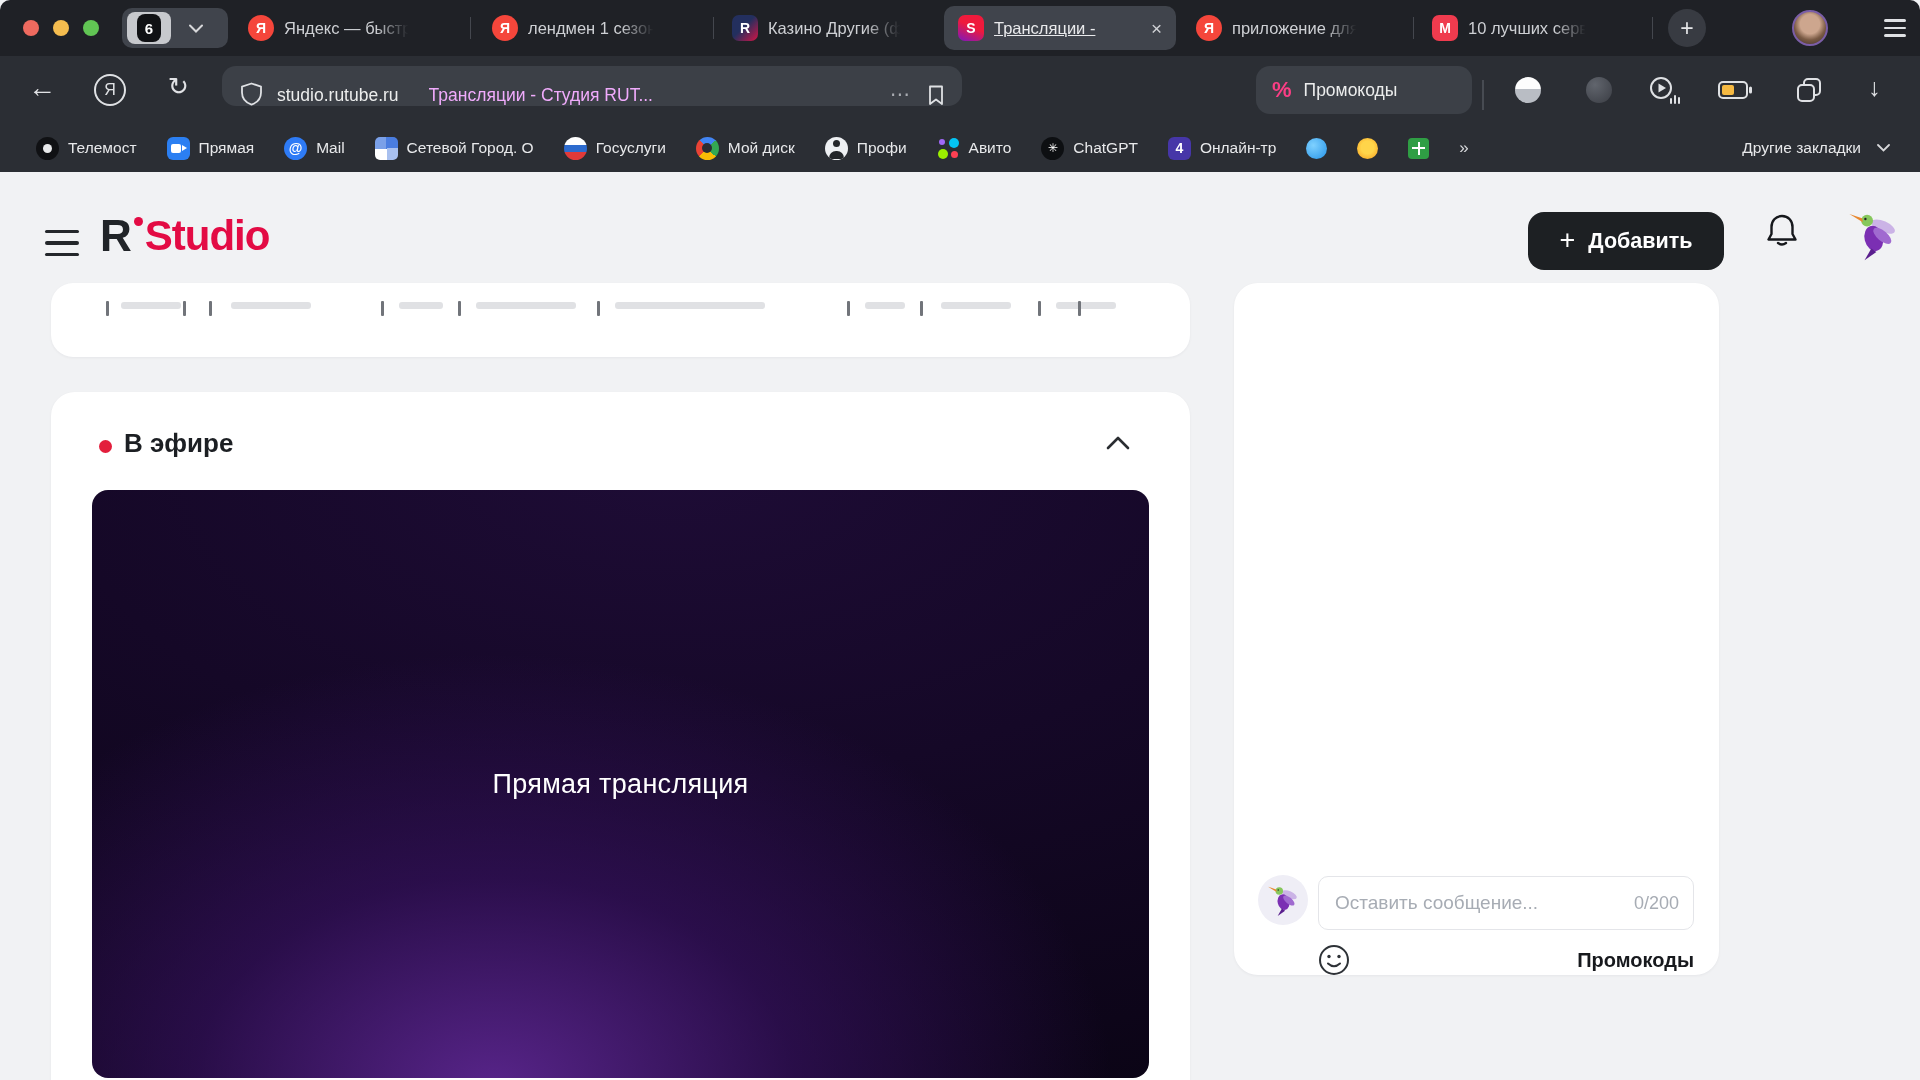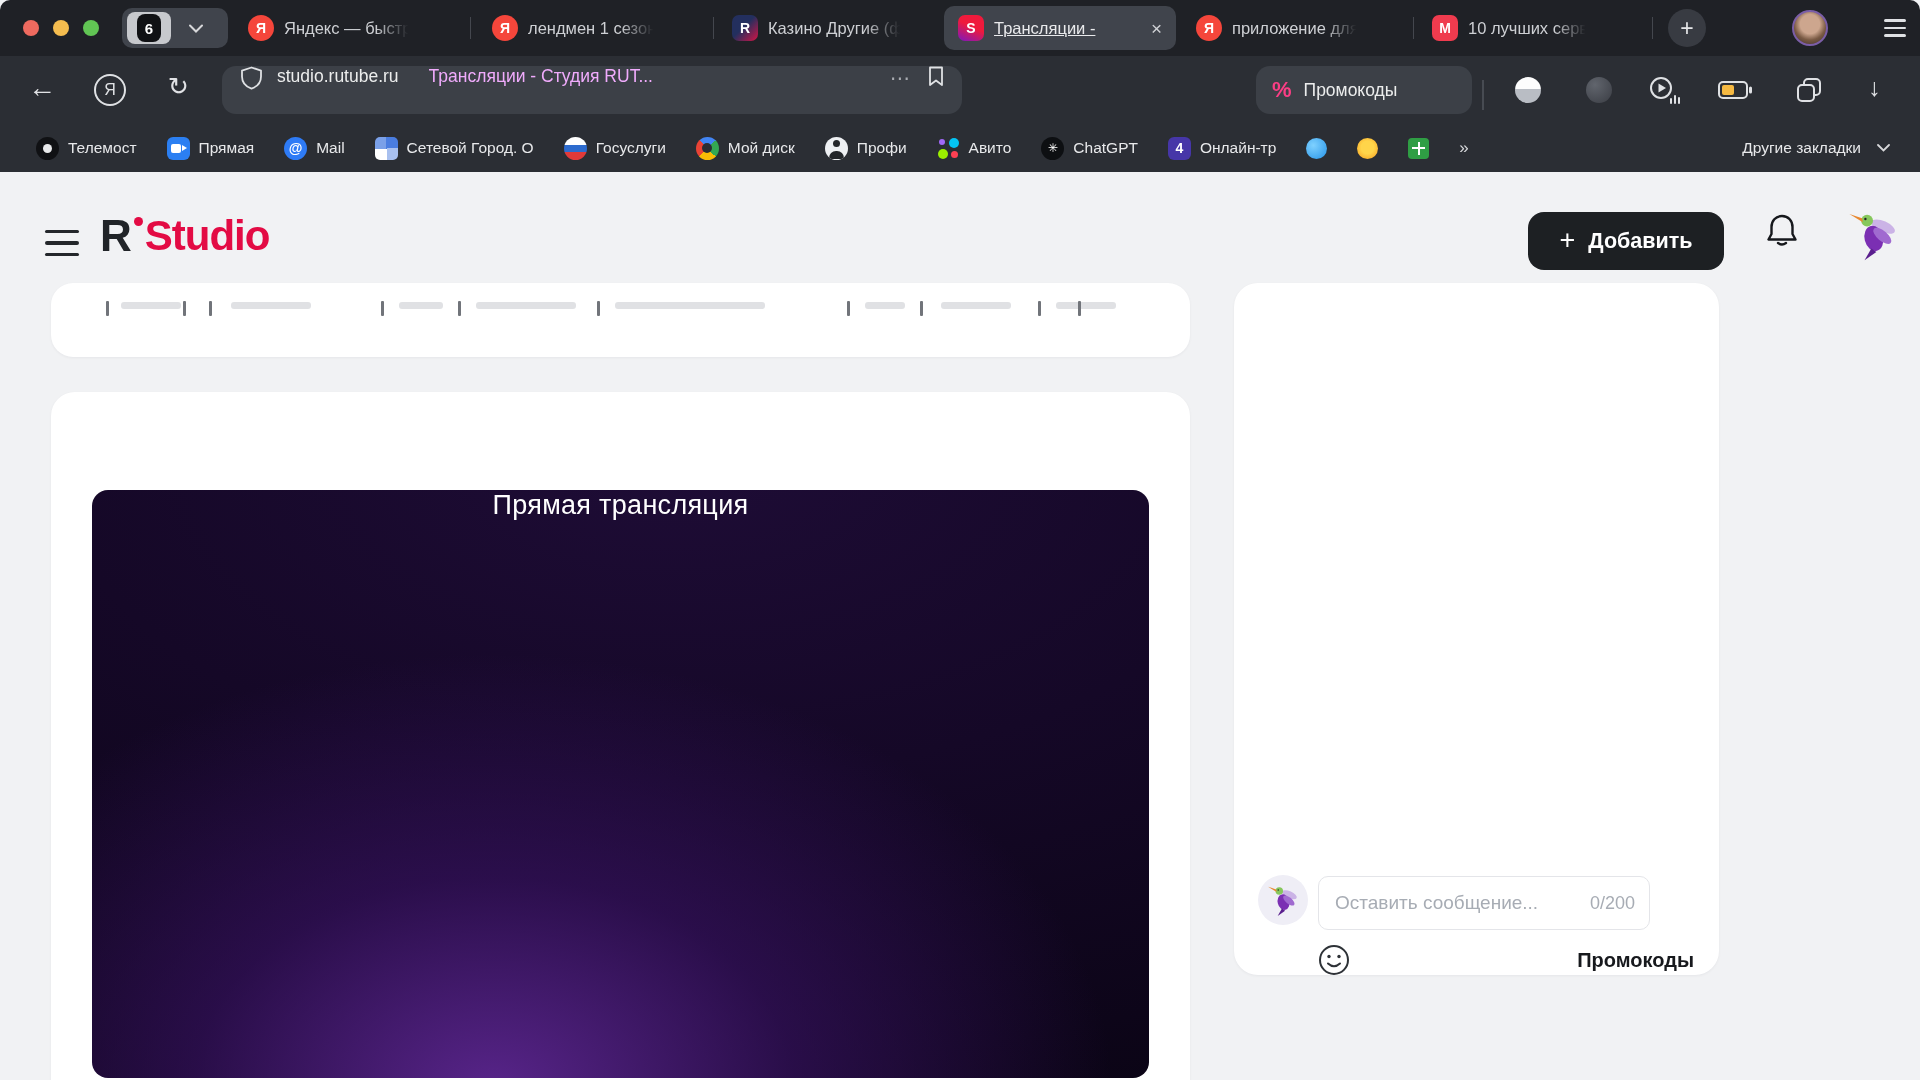--- a/index.html
+++ b/index.html
@@ -38,21 +38,21 @@
     background:radial-gradient(circle at 50% 38%, #cda68e 0 38%, #7a5a44 62%, #352a26 100%); }
   .tb-menu { position:absolute; left:1884px; top:19px; width:22px; display:flex; flex-direction:column; gap:5px; }
   .tb-menu i { display:block; height:2.6px; background:#dfe1e4; border-radius:2px; }
 
   .navbar { position:absolute; top:56px; left:0; width:1920px; height:68px; background:#2b2e34; }
   .nav-ic { position:absolute; color:#e1e2e5; display:flex; align-items:center; justify-content:center; }
   .back-icon { left:28px; top:16px; font-size:28px; }
   .ya-circle { left:94px; top:18px; width:32px; height:32px; border:2px solid #dfe1e4; border-radius:50%; font-size:16px; color:#dfe1e4; }
   .reload-icon { left:168px; top:16px; font-size:25px; }
 
-  .url-pill { position:absolute; left:222px; top:10px; width:740px; height:48px; background:#3c4047; border-radius:14px; display:flex; align-items:flex-start; padding:0 18px 0 18px; }
+  .url-pill { position:absolute; left:222px; top:10px; width:740px; height:40px; background:#3c4047; border-radius:14px; display:flex; align-items:flex-end; padding:0 18px 0 18px; }
   .url-text { color:#eceded; font-size:17.5px; margin-left:14px; }
   .url-title { color:#f0abfc; font-size:17.5px; margin-left:30px; white-space:nowrap; overflow:hidden; max-width:310px; }
   .url-dots { margin-left:auto; color:#a9acb2; font-size:20px; letter-spacing:2px; }
   .url-flag { margin-left:16px; display:flex; }
 
   .chip { position:absolute; top:10px; height:48px; background:#3c4047; border-radius:14px; display:flex; align-items:center; color:#eceded; font-size:17.5px; gap:12px; }
   .chip-alice { left:976px; width:264px; padding:0 16px 0 9px; }
   .alice-orb { width:32px; height:32px; border-radius:50%; background:radial-gradient(circle at 35% 30%, #ff70ae, #fb3e85 60%, #e82b74); position:relative; flex:0 0 auto; }
   .alice-orb::after { content:""; position:absolute; left:9px; top:8px; width:14px; height:15px; background:#fff; border-radius:45% 45% 50% 50%; clip-path:polygon(50% 0, 100% 88%, 78% 100%, 22% 100%, 0 88%); }
   .chip-promo { left:1256px; width:216px; padding:0 16px; }
@@ -124,26 +124,26 @@
   .card-live { left:51px; top:220px; width:1139px; height:720px; border-radius:24px 24px 0 0; }
   .live-head { position:absolute; left:0; top:0; width:100%; height:98px; }
   .live-dot { position:absolute; left:48px; top:48px; width:13px; height:13px; border-radius:50%; background:#e31e3c; }
   .live-title { position:absolute; left:73px; top:36px; font-size:26px; font-weight:700; color:#1c1f23; }
   .live-collapse { position:absolute; left:1055px; top:44px; }
   .player { position:absolute; left:41px; top:98px; width:1057px; height:588px; border-radius:16px; overflow:hidden;
     background:
       radial-gradient(75% 95% at 38% 102%, rgba(96,40,150,.9) 0%, rgba(56,18,98,.65) 38%, rgba(22,8,42,0) 78%),
       radial-gradient(130% 120% at 55% -5%, #1e0c36 0%, #150827 45%, #0a0414 100%),
       #0a0414;
-    display:flex; justify-content:center; }
+    display:flex; align-items:center; justify-content:center; }
   .player-text { color:#fff; font-size:27px; font-weight:500; letter-spacing:.3px; }
 
   .card-chat { left:1234px; top:111px; width:485px; height:692px; border-radius:24px; }
   .chat-avatar { position:absolute; left:24px; top:592px; width:50px; height:50px; border-radius:50%; background:#efeef6; display:flex; align-items:center; justify-content:center; }
-  .chat-input { position:absolute; left:84px; top:593px; width:332px; height:54px; border:1.5px solid #e4e5e9; border-radius:10px; display:flex; align-items:center; padding:0 14px 0 16px; background:#fff; }
+  .chat-input { position:absolute; left:84px; top:593px; width:376px; height:54px; border:1.5px solid #e4e5e9; border-radius:10px; display:flex; align-items:center; padding:0 14px 0 16px; background:#fff; }
   .chat-input input { border:none; outline:none; flex:1; font-size:19px; font-family:inherit; color:#2a2d31; background:transparent; min-width:0; }
   .chat-input input::placeholder { color:#a7acb4; }
   .chat-counter { color:#a7acb4; font-size:18px; margin-left:10px; }
   .chat-smiley { position:absolute; left:83px; top:660px; }
   .chat-send { position:absolute; right:25px; top:666px; font-size:20px; font-weight:700; color:#17191d; }
 
   svg { display:block; }
 </style>
 </head>
 <body>
@@ -381,20 +381,29 @@
     <span class="stem" style="left:796px"></span>
     <span class="smudge" style="left:814px; width:40px"></span>
     <span class="stem" style="left:869px"></span>
     <span class="smudge" style="left:890px; width:70px"></span>
     <span class="stem" style="left:987px"></span>
     <span class="smudge" style="left:1005px; width:60px"></span>
     <span class="stem" style="left:1027px"></span>
   </div>
 
   <div class="card card-live">
+    <div class="live-head">
+      <span class="live-dot"></span>
+      <span class="live-title">В эфире</span>
+      <span class="live-collapse">
+        <svg width="24" height="14" viewBox="0 0 24 14">
+            <polyline points="2,12 12,2 22,12" fill="none" stroke="#2a2d31" stroke-width="2.6" stroke-linecap="round" stroke-linejoin="round"></polyline>
+          </svg>
+      </span>
+    </div>
     <div class="player">
       <span class="player-text">Прямая трансляция</span>
     </div>
   </div>
 
   <div class="card card-chat">
     <span class="chat-avatar">
       <svg width="34" height="34" viewBox="0 0 64 64">
         <ellipse cx="44" cy="22" rx="15" ry="6.5" fill="#cbb3e6" transform="rotate(24 44 22)"></ellipse>
         <ellipse cx="33" cy="36" rx="11" ry="15" fill="#7b2fb3" transform="rotate(-14 33 36)"></ellipse>

